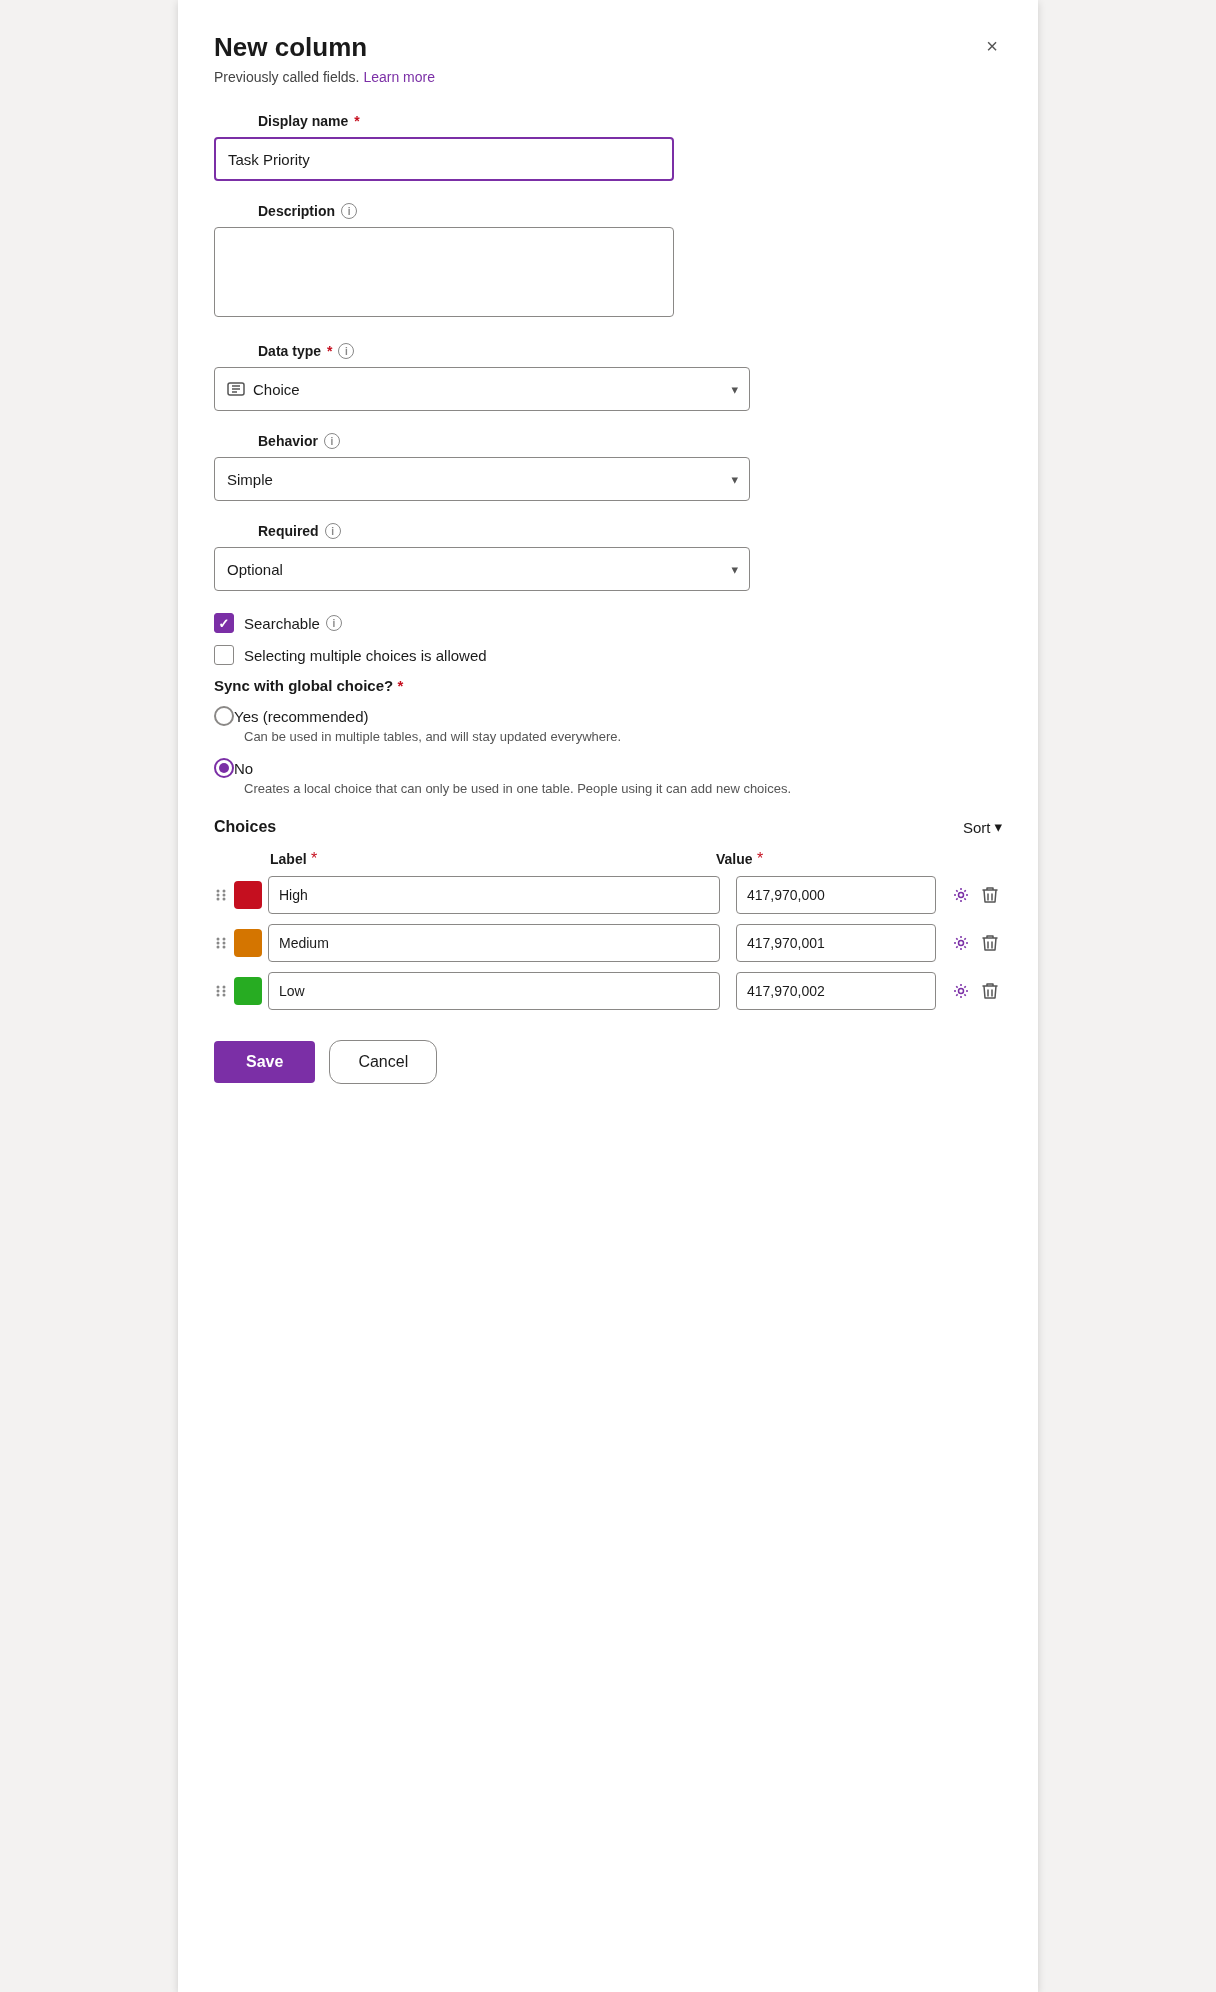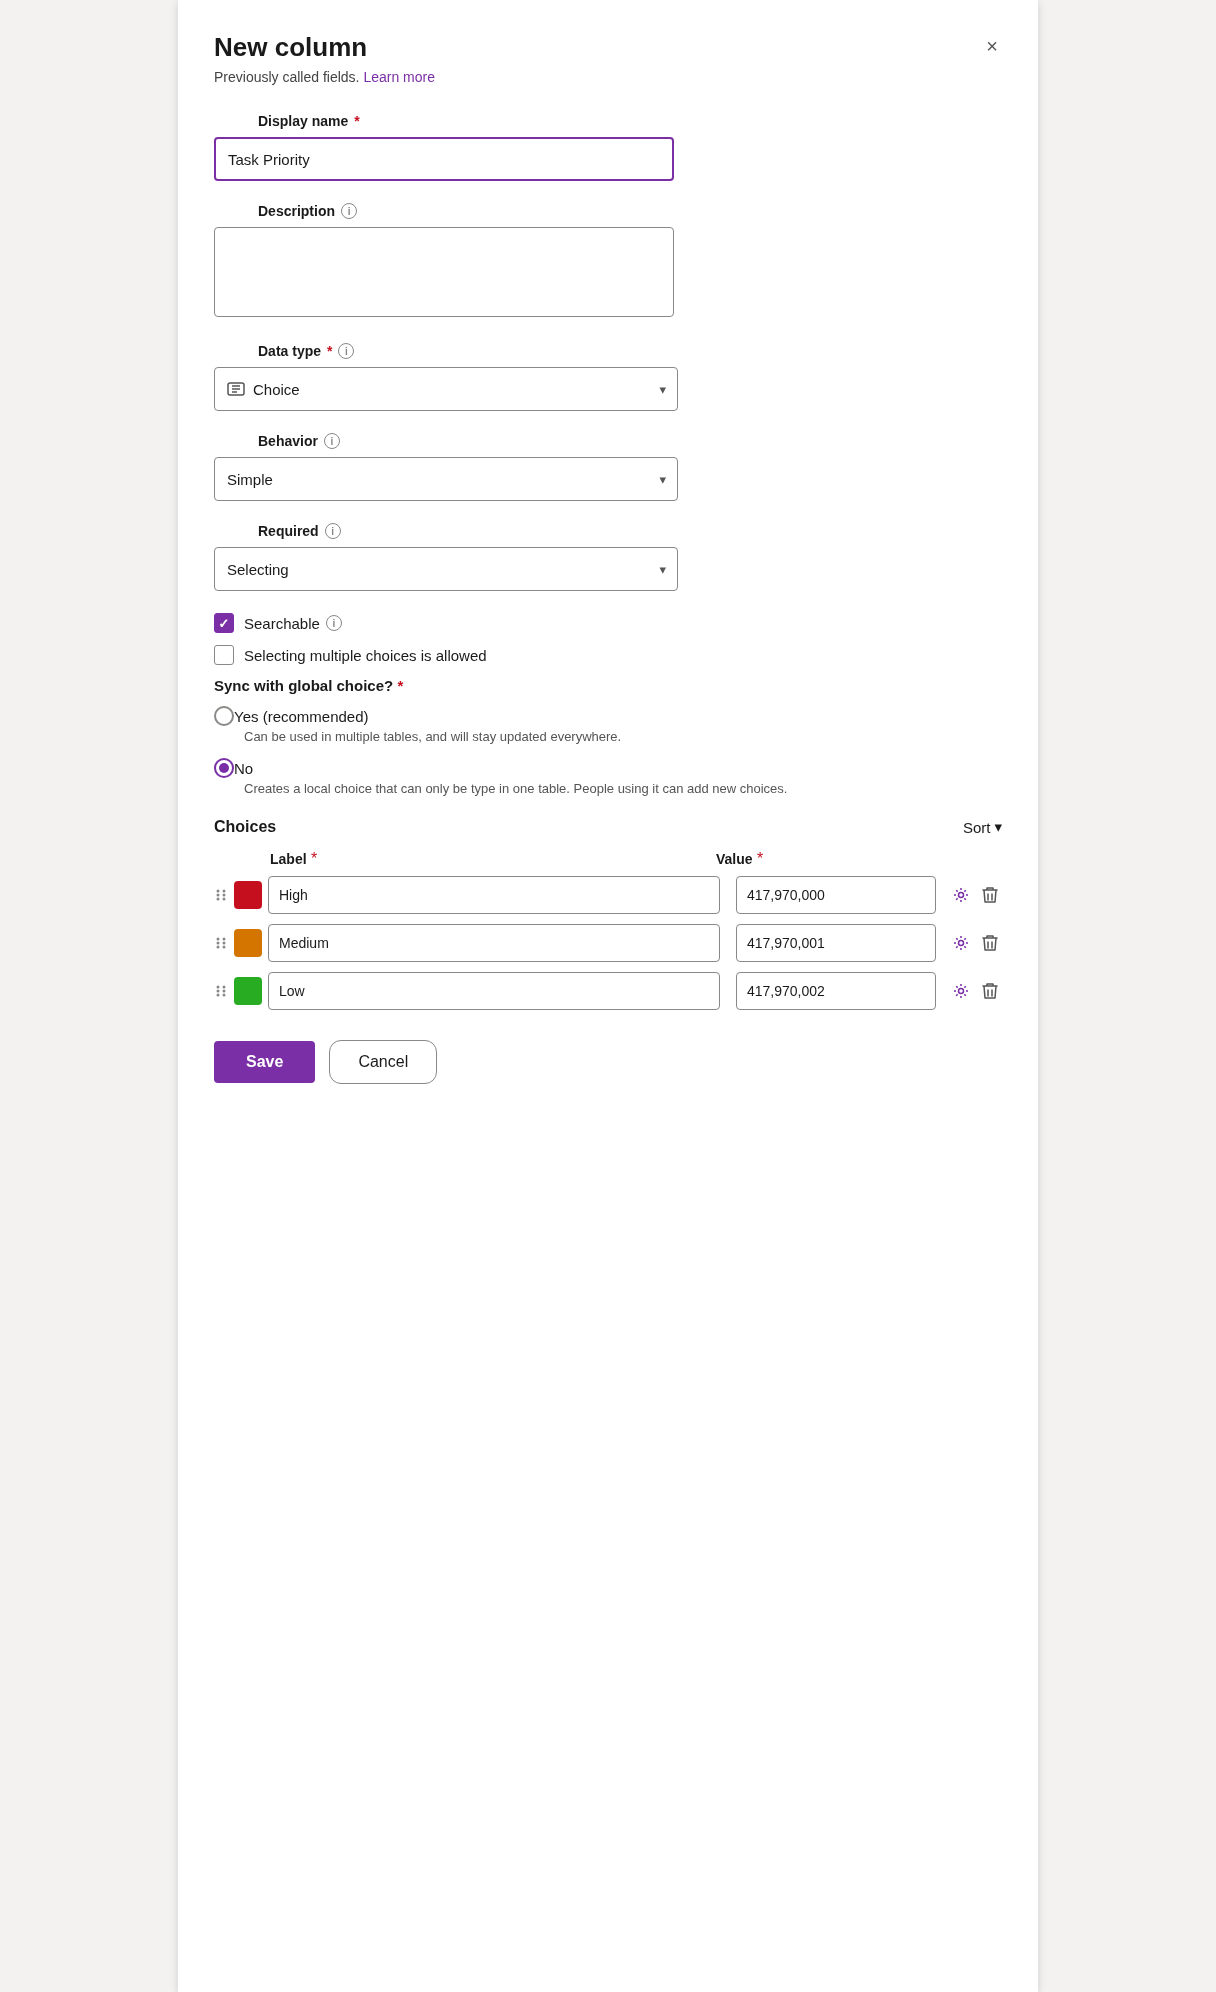--- a/index.html
+++ b/index.html
@@ -111,21 +111,21 @@
       border-radius: 4px;
       padding: 8px 12px;
       font-size: 14px;
       color: #1a1a1a;
       resize: none;
       outline: none;
     }
 
     .select-wrapper {
       position: relative;
-      width: 464px;
+      width: 536px;
     }
 
     .select-display {
       width: 100%;
       height: 44px;
       border: 1.5px solid #8a8886;
       border-radius: 4px;
       padding: 8px 40px 8px 12px;
       font-size: 15px;
       color: #1a1a1a;
@@ -475,21 +475,21 @@
     </div>
   </div>
 
   <div class="field-group">
     <div class="field-label">
       <span>Required</span>
       <span class="info-icon">i</span>
     </div>
     <div class="select-wrapper">
       <div class="select-display">
-        <span>Selecting</span>
+        <span>Optional</span>
       </div>
       <span class="chevron-icon">▾</span>
     </div>
   </div>
 
   <div class="checkbox-row">
     <div class="checkbox-box checked"></div>
     <span class="checkbox-label">
       <span>Searchable</span>
       <span class="info-icon">i</span>
@@ -517,21 +517,21 @@
           <span class="radio-label">Yes (recommended)</span>
         </div>
         <div class="radio-desc">Can be used in multiple tables, and will stay updated everywhere.</div>
       </div>
 
       <div class="radio-option">
         <div class="radio-row">
           <div class="radio-circle selected"></div>
           <span class="radio-label">No</span>
         </div>
-        <div class="radio-desc">Creates a local choice that can only be type in one table. People using it can add new choices.</div>
+        <div class="radio-desc">Creates a local choice that can only be used in one table. People using it can add new choices.</div>
       </div>
     </div>
   </div>
 
   <div class="field-group">
     <div class="choices-header">
       <span class="choices-title">Choices</span>
       <button class="sort-btn">
         <span>Sort</span>
         <span>▾</span>

